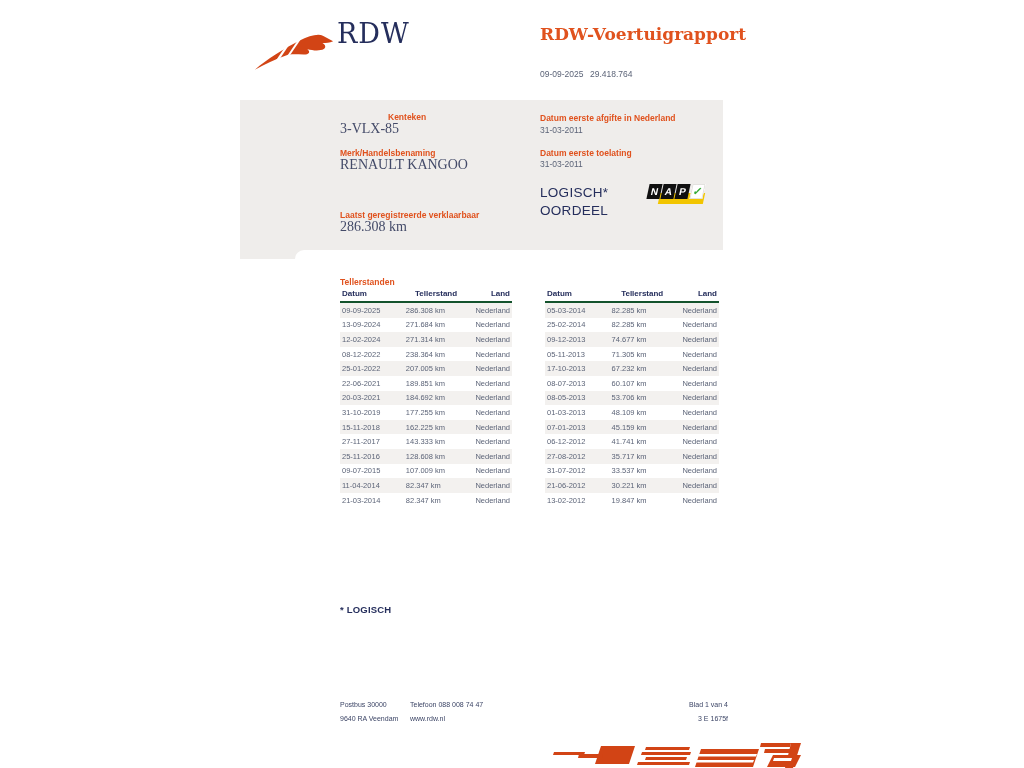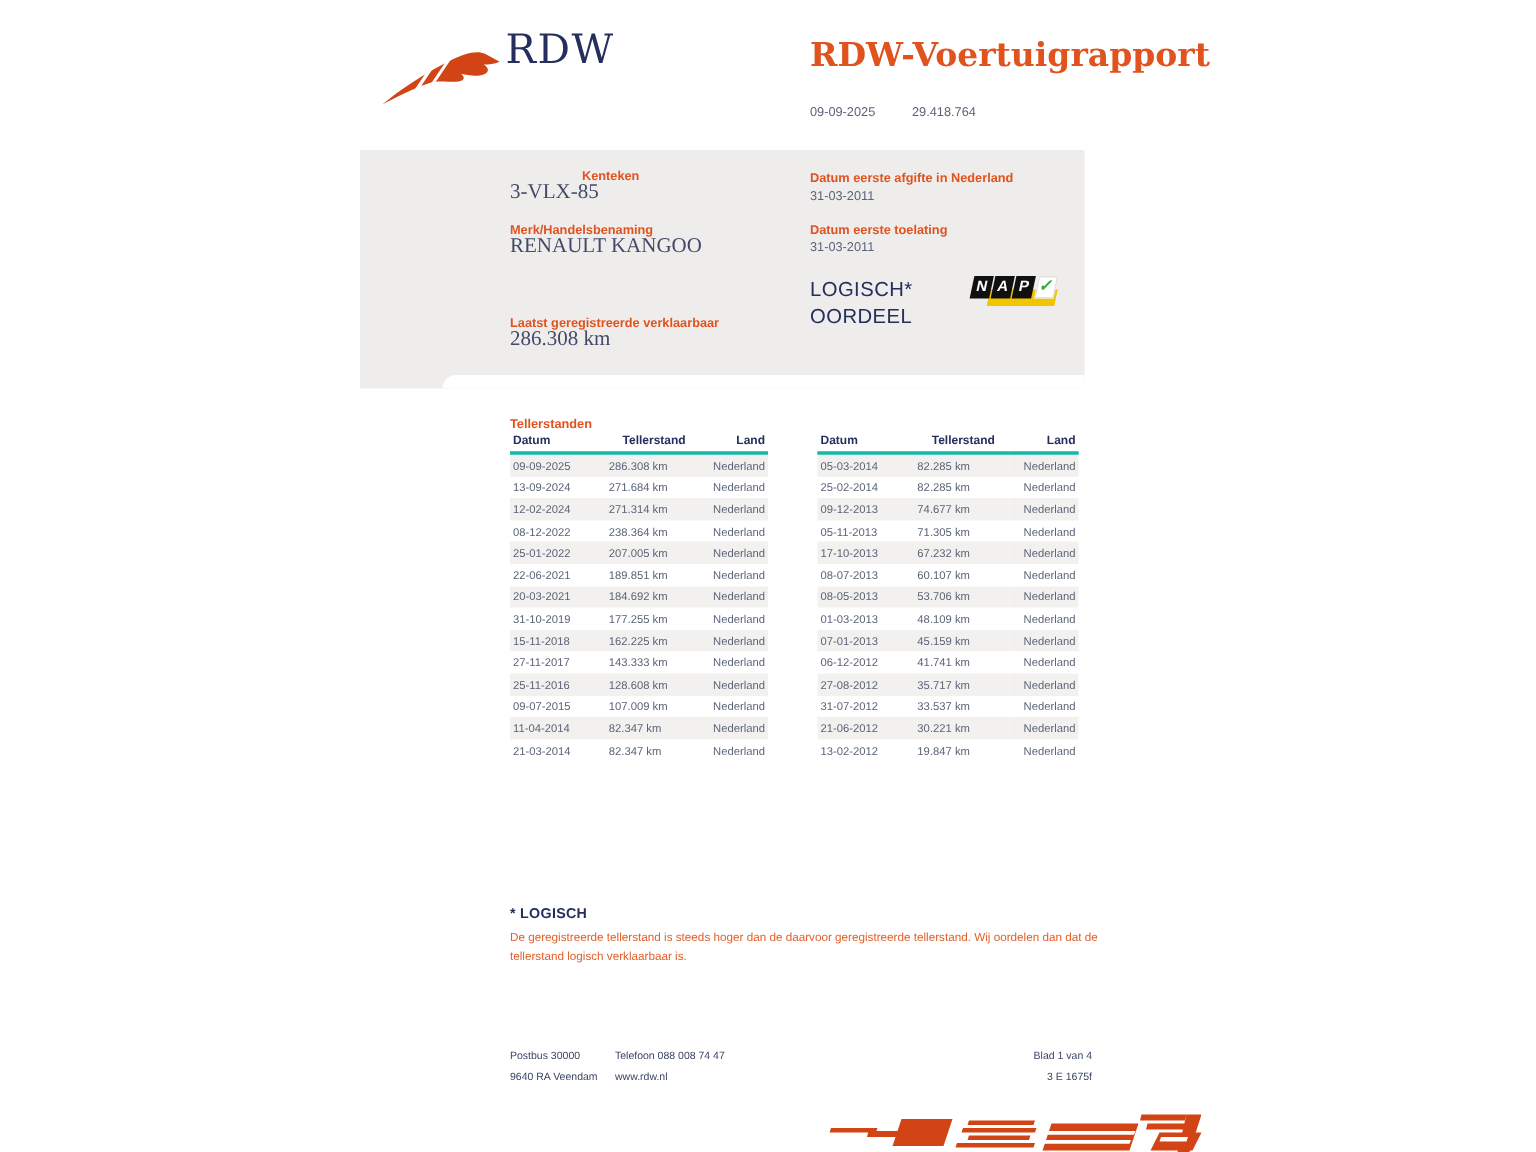--- a/index.html
+++ b/index.html
@@ -4,27 +4,27 @@
 <style>
   html,body { margin:0; padding:0; background:#ffffff; }
   #page {
     position:relative; width:848px; height:768px; background:#ffffff;
     font-family:"Liberation Sans", sans-serif; overflow:hidden;
   }
   .abs { position:absolute; }
 
   
   #logo-text { left:337px; top:18px; font-family:"DejaVu Serif", serif; font-size:27px; color:#252E5C; letter-spacing:1px; }
-  #report-title { left:540px; top:24px; font-family:"DejaVu Serif", serif; font-size:22px; font-weight:bold; color:#E0521E; }
+  #report-title { left:540px; top:24px; font-family:"DejaVu Serif", serif; font-size:17px; font-weight:bold; color:#E0521E; }
   .hdr-lbl { font-size:8.5px; font-weight:bold; color:#252E5C;margin-top:44px; }
   .hdr-val { font-size:8.5px; color:#5C6478; }
   #rapportdatum-label { left:540px; top:58px; }
   #rapportnummer-label { left:607px; top:58px; }
   #rapportdatum-value { left:540px; top:69px; }
-  #rapportnummer-value { left:608px; top:69px; }
+  #rapportnummer-value { left:590px; top:69px; }
 
   
   #panel { left:240px; top:100px; width:483px; height:150px; background:#EFEDEB; }
   #panel-tab { left:240px; top:250px; width:483px; height:9px; background:#EFEDEB; }
   #panel-cut { left:295px; top:250px; width:428px; height:9px; background:#ffffff; border-top-left-radius:9px; }
 
   .fld-lbl { font-size:8.5px; font-weight:bold; color:#E0521E; }
   .fld-val-serif { font-family:Liberation Serif, serif; font-size:14px; color:#434A68; }
   .fld-val-sm { font-size:8.5px; color:#5C6478; }
 
@@ -45,21 +45,21 @@
   .nap-yellow { position:absolute; left:11px; top:9px; width:45px; height:11px; background:#F2C500; transform:skewX(-12deg); }
   .nap-box { position:absolute; top:0; width:13px; height:15px; background:#101010; color:#ffffff;
              font-weight:bold; font-size:10px; line-height:15px; text-align:center; transform:skewX(-12deg); }
   .nap-check-box { position:absolute; left:43px; top:0; width:13px; height:15px; background:#ffffff; color:#35A936;
              font-weight:bold; font-size:11px; line-height:15px; text-align:center; transform:skewX(-12deg);
              box-shadow:0 0 0 1px #e3e1de inset; }
 
   
   #tables-title { left:340px; top:277px; font-size:8.5px; font-weight:bold; color:#E0521E; }
   .km-table { border-collapse:collapse; table-layout:fixed; width:100%; font-size:7.5px; color:#5C6478; }
-  .km-table th { font-size:8px; color:#252E5C; font-weight:bold; border-bottom:2px solid #14b8a6; padding:1px 0 3px; }
+  .km-table th { font-size:8px; color:#252E5C; font-weight:bold; border-bottom:2px solid #14532d; padding:1px 0 3px; }
   .km-table th.c1, .km-table td.c1 { text-align:left;  width:38%; padding-left:2px; }
   .km-table th.c2, .km-table td.c2 { width:36%; }
   .km-table th.c3, .km-table td.c3 { text-align:right; width:26%; padding-right:2px; }
   .km-table td { height:14.6px; padding:0; }
   .km-table tbody tr:nth-child(odd) { background:#F3F1EF; }
   #table-left  { left:340px; top:288px; width:172px; }
   #table-right { left:545px; top:288px; width:174px; }
 
   
   #note-title { left:340px; top:604px; font-size:9.5px; font-weight:bold; color:#252E5C; letter-spacing:0.2px; }
@@ -285,21 +285,20 @@
         </tr>
         <tr>
           <td class="c1">13-02-2012</td>
           <td class="c2">19.847 km</td>
           <td class="c3">Nederland</td>
         </tr>
       </tbody>
   </table>
 
   <div id="note-title" class="abs">* LOGISCH</div>
-  <div id="note-body" class="abs">De geregistreerde tellerstand is steeds hoger dan de daarvoor geregistreerde tellerstand. Wij oordelen dan dat de tellerstand logisch verklaarbaar is.</div>
 
   <div id="footer-address1" class="abs foot">Postbus 30000</div>
   <div id="footer-phone" class="abs foot">Telefoon 088 008 74 47</div>
   <div id="footer-page" class="abs foot">Blad 1 van 4</div>
   <div id="footer-address2" class="abs foot">9640 RA Veendam</div>
   <div id="footer-site" class="abs foot"><a href="#">www.rdw.nl</a></div>
   <div id="footer-code" class="abs foot">3 E 1675f</div>
 
   <svg id="stripes-graphic" class="abs" viewBox="0 0 256 27">
     <g fill="#D24415">

